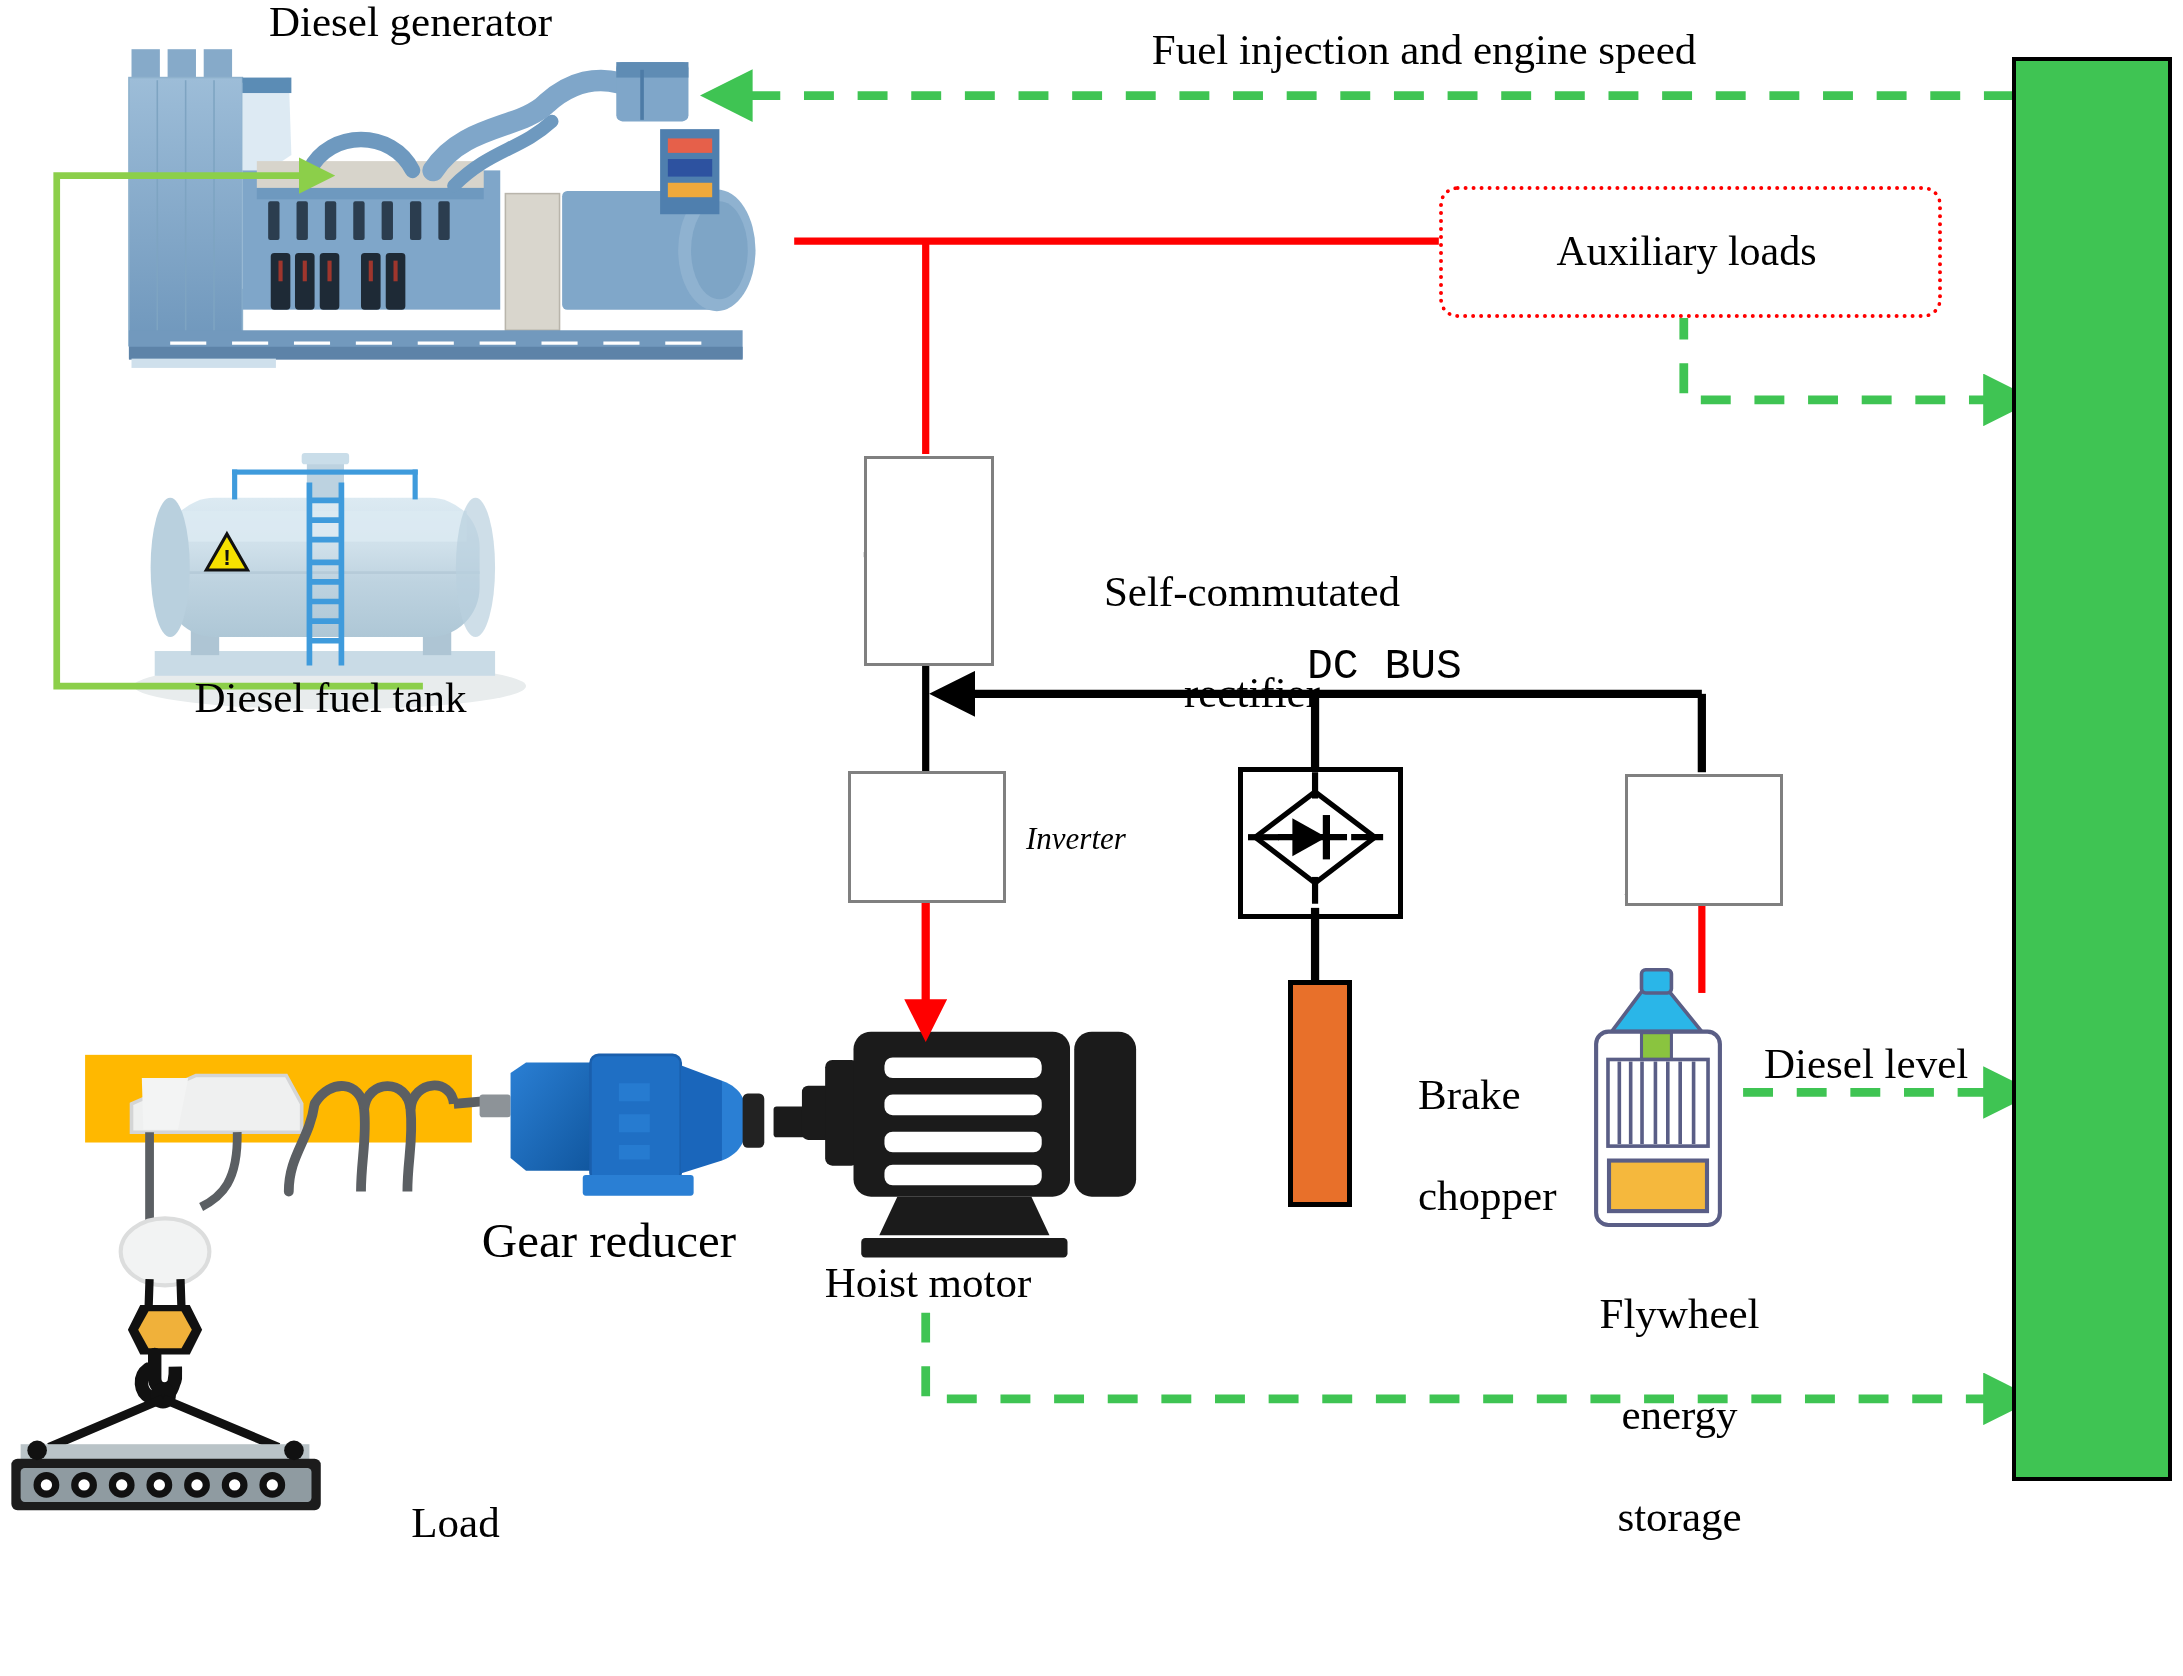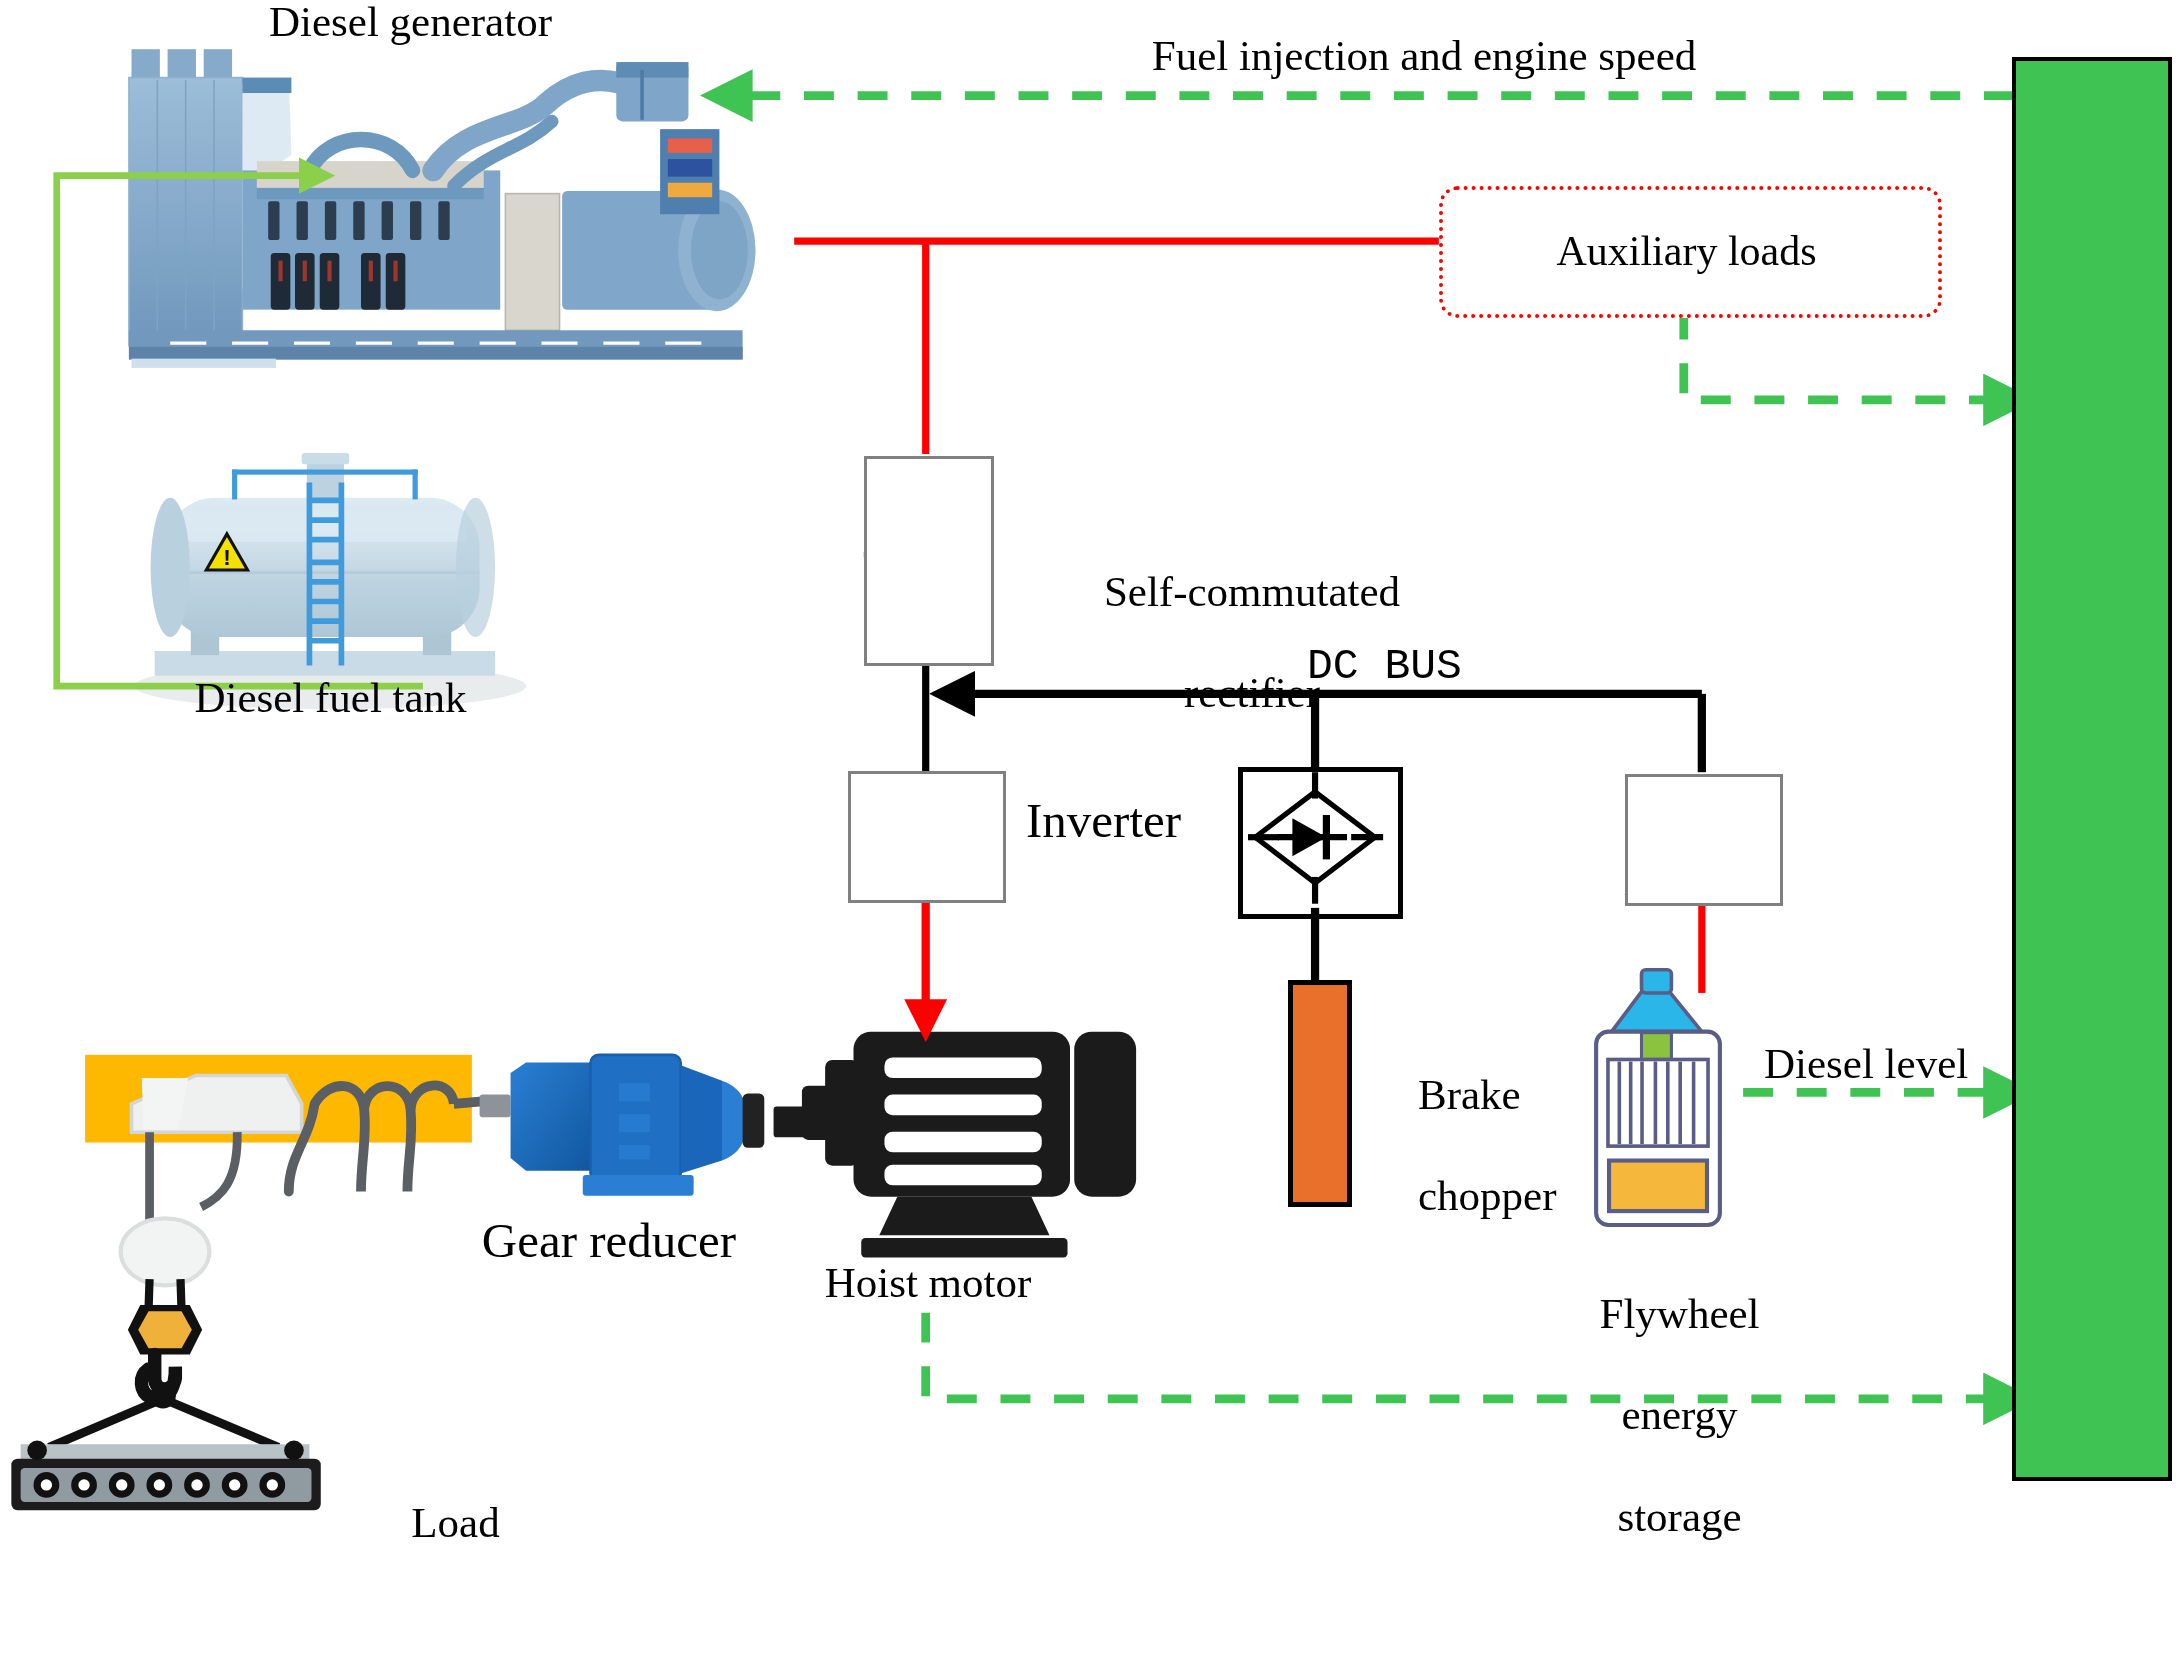--- a/index.html
+++ b/index.html
@@ -349,30 +349,30 @@
   <div class="chopper-box" style="left:1238px;top:767px;width:155px;height:142px;background:transparent;"></div>
 
   <div class="conv-box" style="left:1625px;top:774px;width:152px;height:126px;"></div>
 
   <div class="brake-res" style="left:1288px;top:980px;width:54px;height:217px;"></div>
 
   <div class="lbl ctr" style="left:204px;top:-2.6px;width:413px;font-size:43px;">Diesel generator</div>
 
   <div class="lbl ctr" style="left:124px;top:673px;width:413px;font-size:43px;">Diesel fuel tank</div>
 
-  <div class="lbl ctr" style="left:836px;top:31px;width:1176px;font-size:43px;">Fuel injection and engine speed</div>
+  <div class="lbl ctr" style="left:836px;top:25px;width:1176px;font-size:43px;">Fuel injection and engine speed</div>
 
   <div class="lbl" style="left:1019px;top:516px;width:423px;font-size:43px;text-align:center;">
     <span>Self-commutated</span><br>
     <span>rectifier</span>
   </div>
 
   <div class="lbl" style="left:1307px;top:642px;width:258px;font-size:43px;font-family:Liberation Mono, monospace;">DC BUS</div>
 
-  <div class="lbl" style="left:1026px;top:792px;width:309px;font-size:49px;">Inverter</div>
+  <div class="lbl" style="left:1026px;top:821px;width:309px;font-size:31px;font-style:italic;">Inverter</div>
 
   <div class="lbl" style="left:1375px;top:1019px;width:289px;font-size:43px;">
     <span>Brake</span><br>
     <span>chopper</span>
   </div>
 
   <div class="lbl ctr" style="left:1547px;top:1238px;width:222px;font-size:43px;">
     <span>Flywheel</span><br>
     <span>energy</span><br>
     <span>storage</span>

